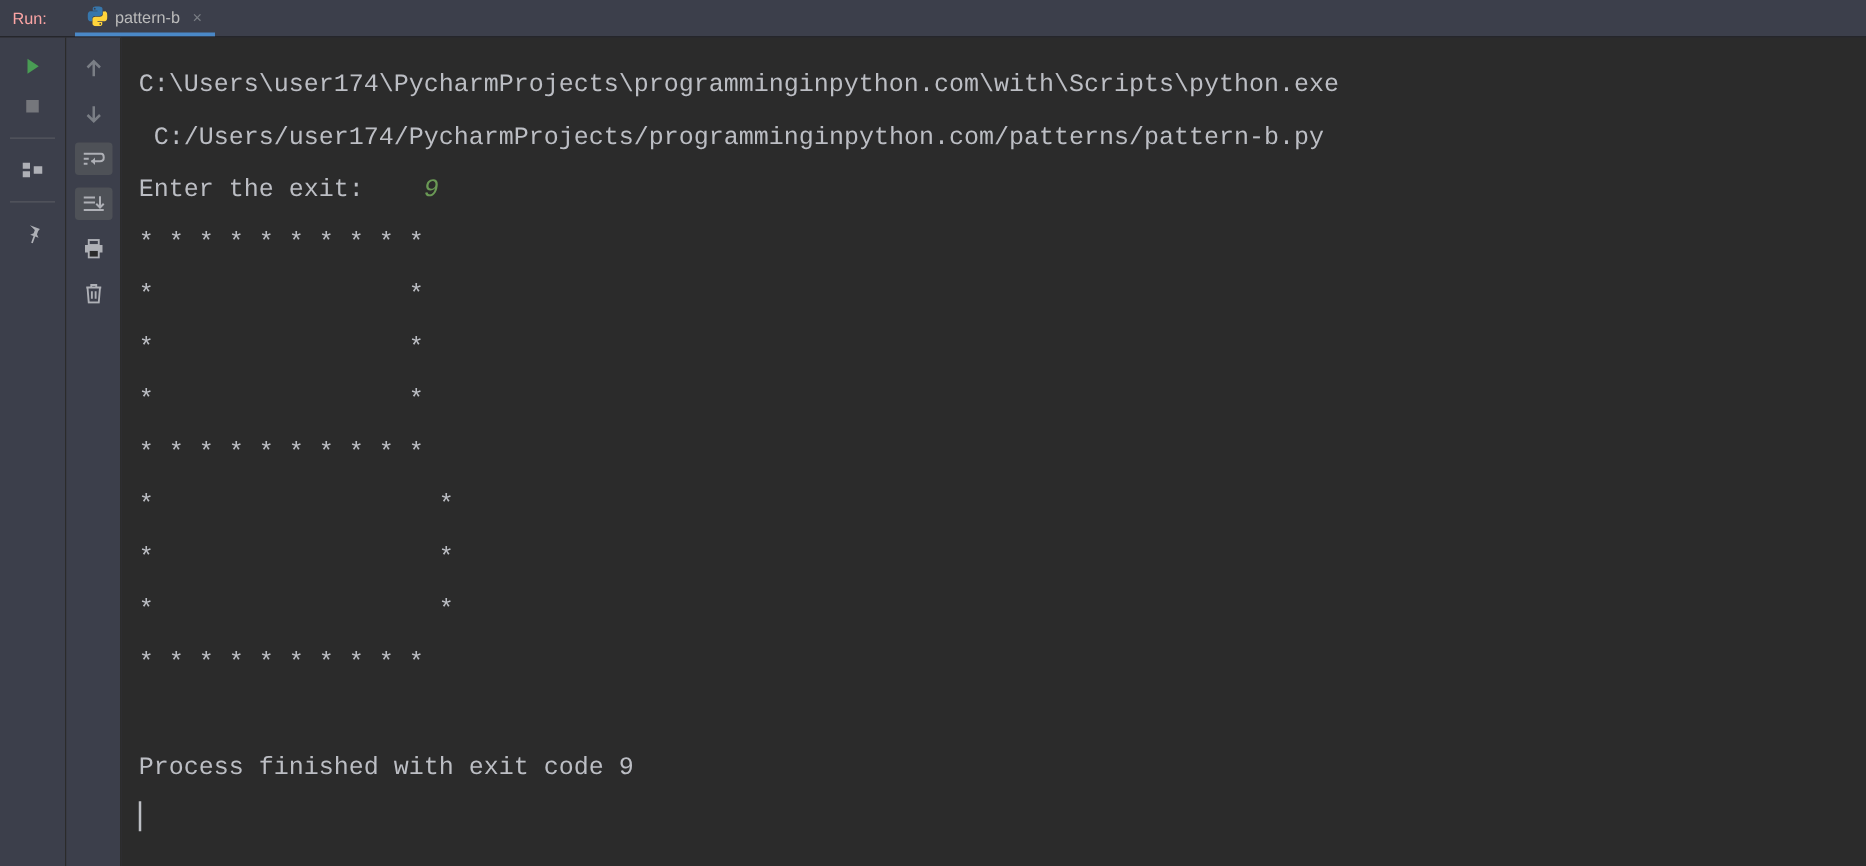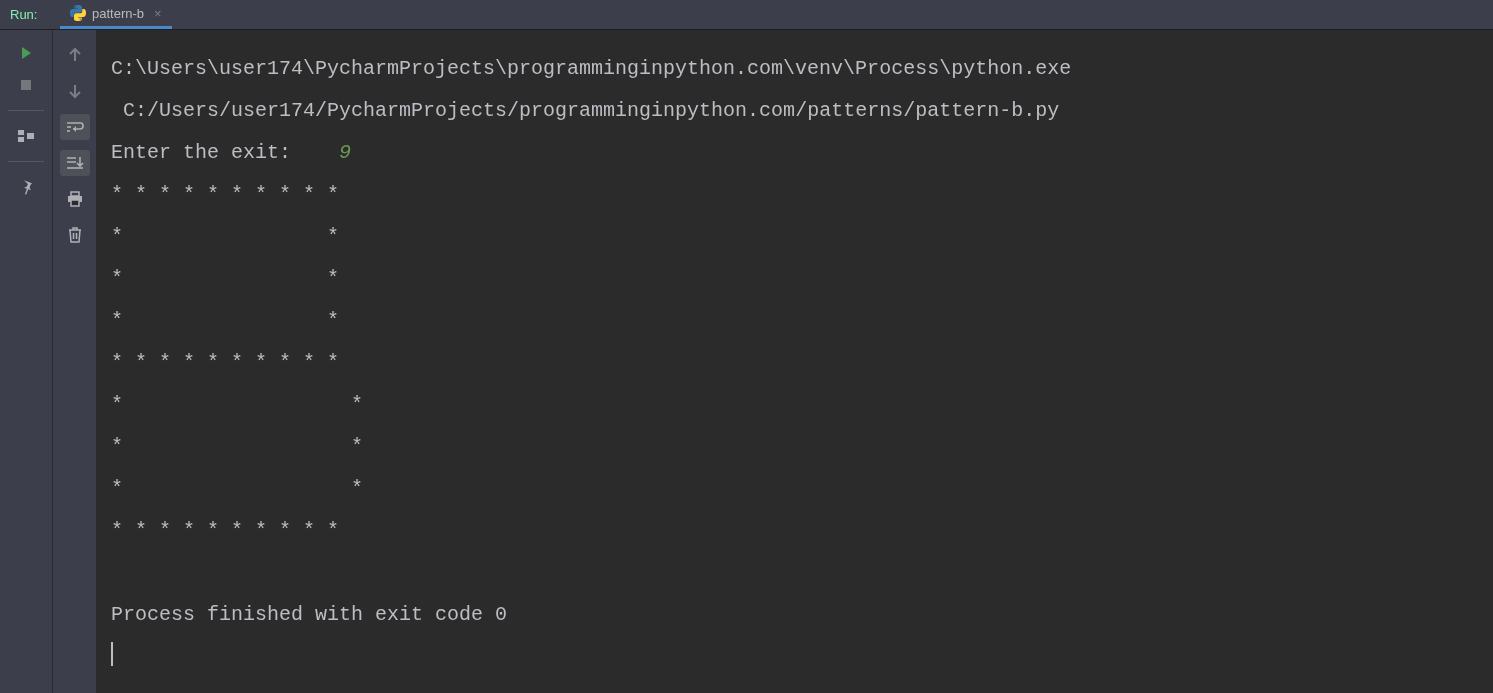--- a/index.html
+++ b/index.html
@@ -21,21 +21,21 @@
       align-items: stretch;
       border-bottom: 1px solid #1e1f22;
       flex-shrink: 0;
     }
     .tabbar-label {
       width: 60px;
       display: flex;
       align-items: center;
       justify-content: flex-start;
       padding-left: 10px;
-      color: #86efac;
+      color: #fca5a5;
       font-size: 13px;
     }
     .tab {
       display: flex;
       align-items: center;
       padding: 12px 10px;
       gap: 6px;
       background: #3c3f4b;
       border-bottom: 3px solid #4a88c7;
       color: #bbbbbb;
@@ -204,29 +204,29 @@
         <rect x="4" y="9" width="8" height="6" fill="#2b2b2b" stroke="#aeb0b6" stroke-width="1.5"></rect>
       </svg>
     </div>
     <div class="gutter2-btn">
       <svg width="14" height="16" viewBox="0 0 14 16">
         <path stroke="#aeb0b6" stroke-width="1.5" fill="none" d="M1 3 H13 M5 3 V1 H9 V3 M2 3 L3 15 H11 L12 3 M5.5 6 V12 M8.5 6 V12"></path>
       </svg>
     </div>
   </div>
 
-  <div class="console"><span>C:\Users\user174\PycharmProjects\programminginpython.com\venv\Process\python.exe</span>
+  <div class="console"><span>C:\Users\user174\PycharmProjects\programminginpython.com\with\Scripts\python.exe</span>
 <span> </span><span>C:/Users/user174/PycharmProjects/programminginpython.com/patterns/pattern-b.py</span>
 <span>Enter the exit:    </span><span class="input-num">9</span>
 <span>* * * * * * * * * *</span>
 <span>*                 *</span>
 <span>*                 *</span>
 <span>*                 *</span>
 <span>* * * * * * * * * *</span>
 <span>*                   *</span>
 <span>*                   *</span>
 <span>*                   *</span>
 <span>* * * * * * * * * *</span>
 <span></span>
-<span>Process finished with exit code 0</span>
+<span>Process finished with exit code 9</span>
 <span class="cursor"></span></div>
 
 </div>
 
 </body></html>

